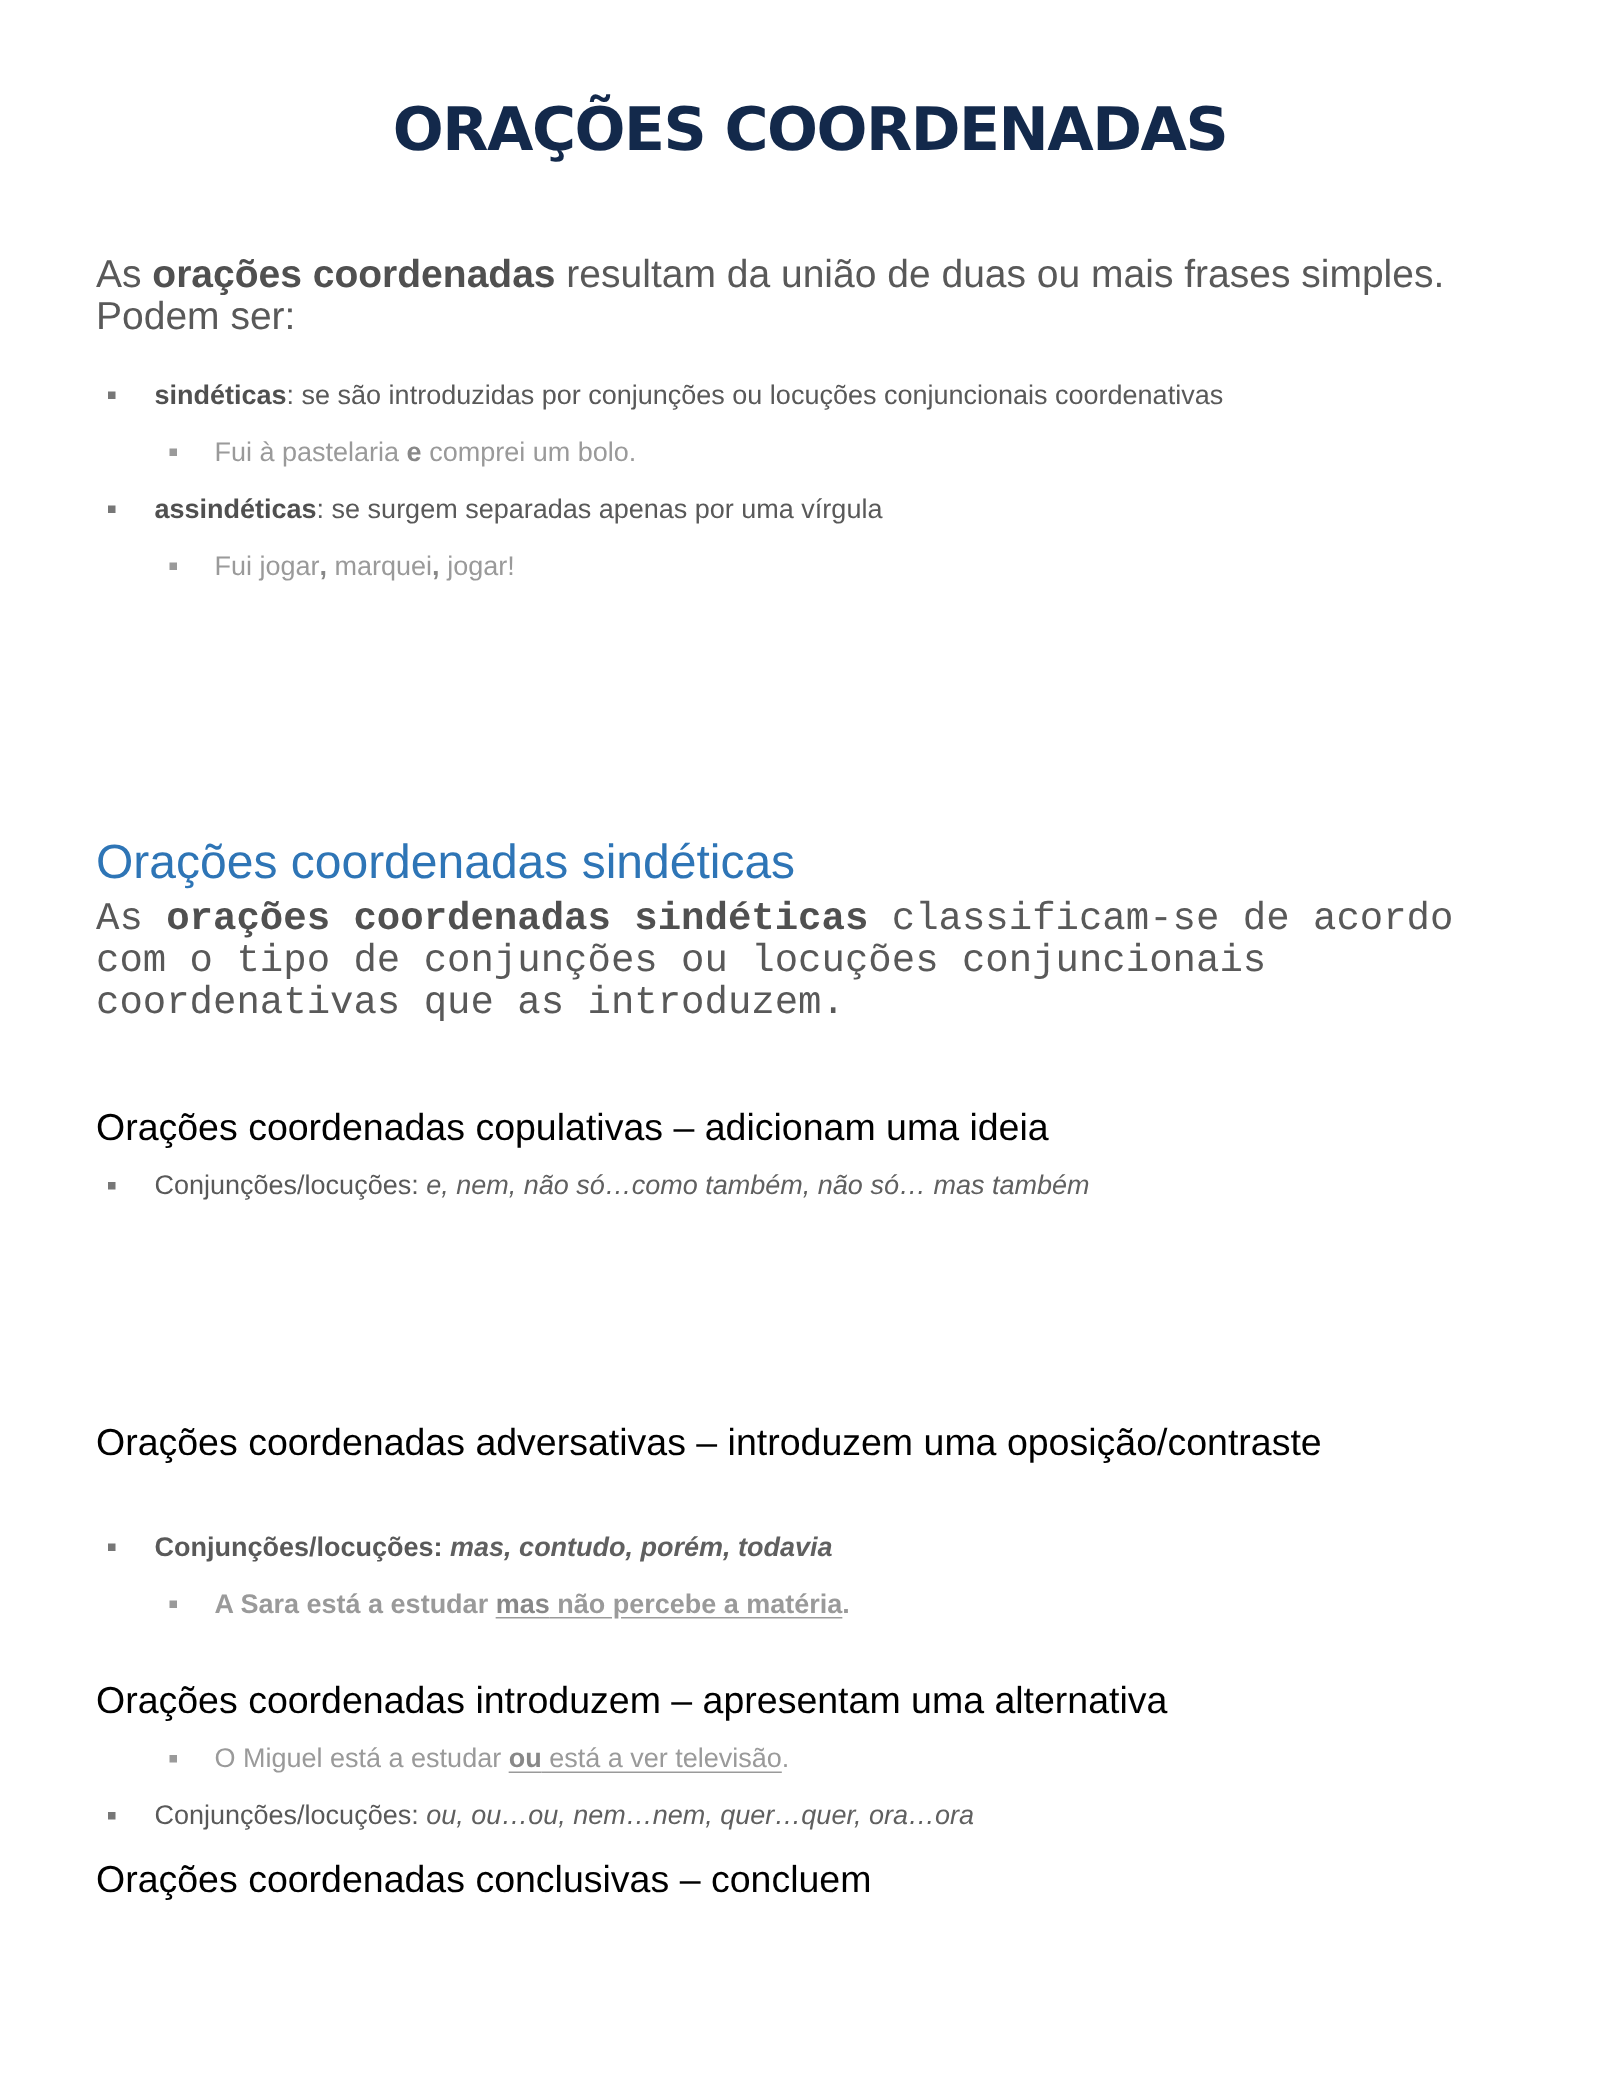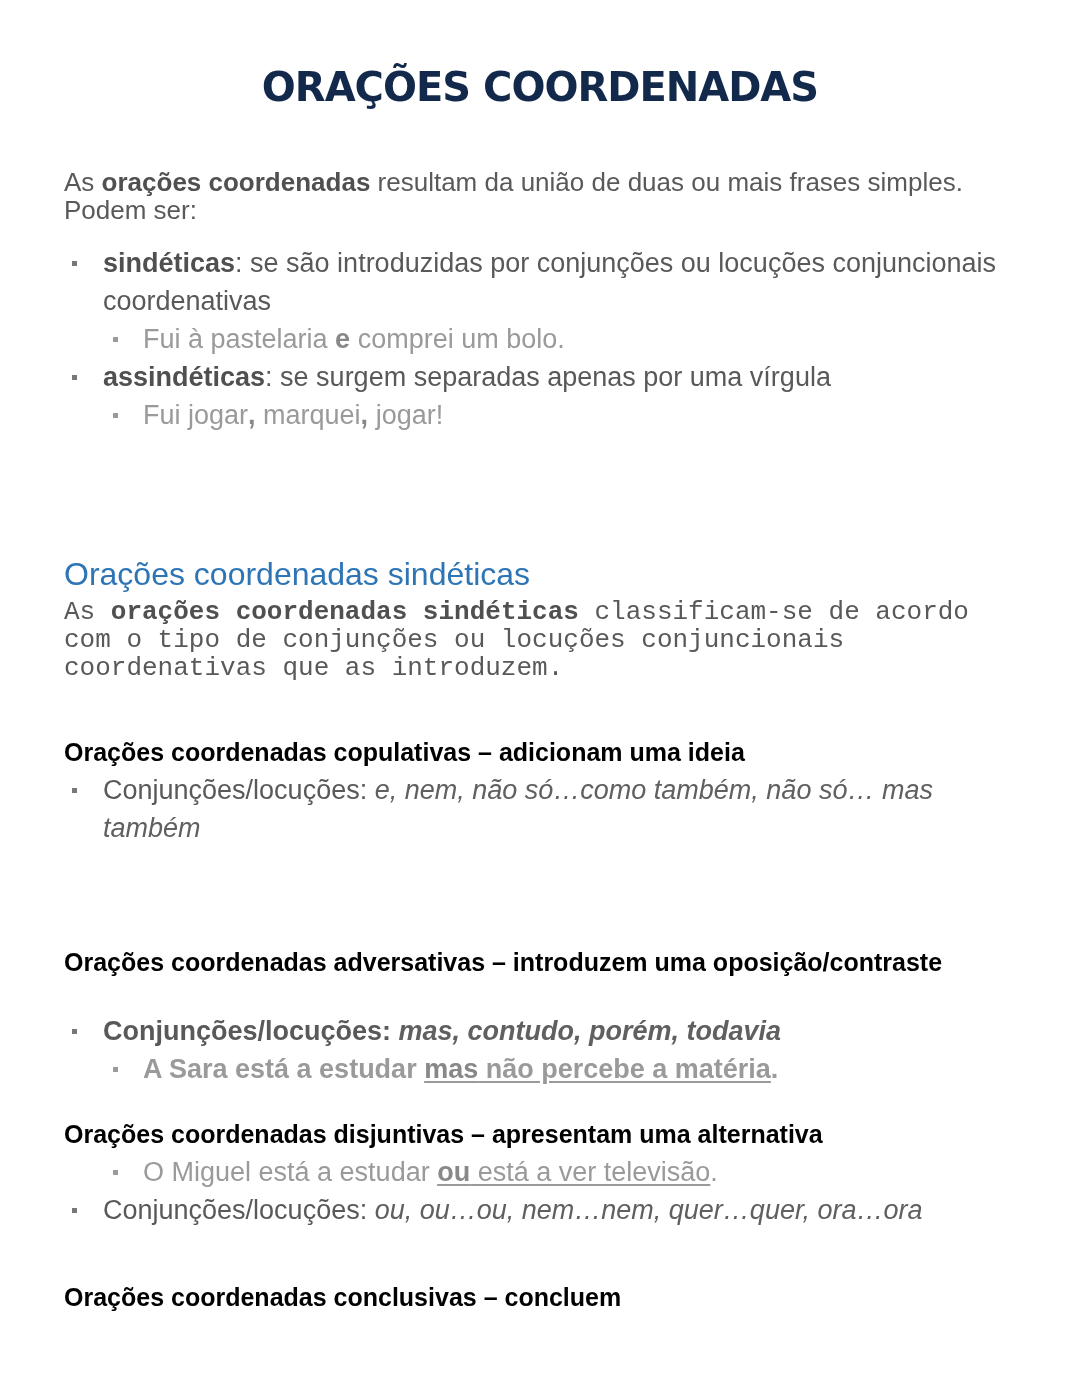--- a/index.html
+++ b/index.html
@@ -4,30 +4,30 @@
   <style>
     html, body { margin: 0; padding: 0; background: #ffffff; }
     body { width: 1080px; height: 1397px; position: relative; overflow: hidden;
       font-family: "Liberation Sans", sans-serif; }
     .page-title { position: absolute; left: 0; top: 64px; width: 1080px; text-align: center;
       font-family: "DejaVu Sans", sans-serif; font-weight: bold; font-size: 40px; letter-spacing: -1px;
       color: #13294b; }
     .para { position: absolute; left: 64px; width: 960px; font-size: 26px; line-height: 28px; color: #595959; }
     .para b { color: #505050; }
     .list { position: absolute; left: 64px; width: 960px; margin: 0; padding: 0; list-style: none; }
-    .li { position: relative; padding-left: 39px; font-size: 27px; line-height: 38px; color: #595959; }
+    .li { position: relative; padding-left: 39px; font-size: 18px; line-height: 38px; color: #595959; }
     .li .bullet { position: absolute; left: 8px; top: 17px; width: 5px; height: 5px; background: #777; }
     .li.sub { padding-left: 79px; color: #9a9a9a; }
     .li.sub .bullet { left: 49px; background: #9a9a9a; }
     .li b { color: #505050; }
     .li.sub b { color: #888; }
     .li i { color: #606060; margin-top: 34px; }
     .u { text-decoration: underline; text-decoration-color: #9a9a9a; text-underline-offset: 3px; }
     .h2 { position: absolute; left: 64px; top: 554px; font-size: 32px; line-height: 40px; color: #2e75b6; }
-    .h3 { position: absolute; left: 64px; font-size: 25px; line-height: 34px; color: #000; font-weight: bold; }
+    .h3 { position: absolute; left: 64px; font-size: 25px; line-height: 34px; color: #000; font-weight: normal; }
   </style>
 </head>
 <body>
 
 <div class="page-title">ORAÇÕES COORDENADAS</div>
 
 <div class="para" style="top:168px;"><span>As </span><b>orações coordenadas</b><span> resultam da união de duas ou mais frases simples. Podem ser:</span></div>
 
 <ul class="list" style="top:244px;">
   <li class="li">
@@ -64,25 +64,25 @@
   <li class="li">
     <span class="bullet"></span>
     <span>Conjunções/locuções: </span><i>mas, contudo, porém, todavia</i>
   </li>
   <li class="li sub">
     <span class="bullet"></span>
     <span>A Sara está a estudar </span><span class="u"><b>mas</b><span> não percebe a matéria</span></span><span>.</span>
   </li>
 </ul>
 
-<div class="h3" style="top:1117px;">Orações coordenadas disjuntivas – apresentam uma alternativa</div>
+<div class="h3" style="top:1117px;">Orações coordenadas introduzem – apresentam uma alternativa</div>
 <ul class="list" style="top:1153px;">
   <li class="li sub">
     <span class="bullet"></span>
     <span>O Miguel está a estudar </span><span class="u"><b>ou</b><span> está a ver televisão</span></span><span>.</span>
   </li>
   <li class="li">
     <span class="bullet"></span>
     <span>Conjunções/locuções: </span><i>ou, ou…ou, nem…nem, quer…quer, ora…ora</i>
   </li>
 </ul>
 
-<div class="h3" style="top:1280px;">Orações coordenadas conclusivas – concluem</div>
+<div class="h3" style="top:1236px;">Orações coordenadas conclusivas – concluem</div>
 
 </body></html>

